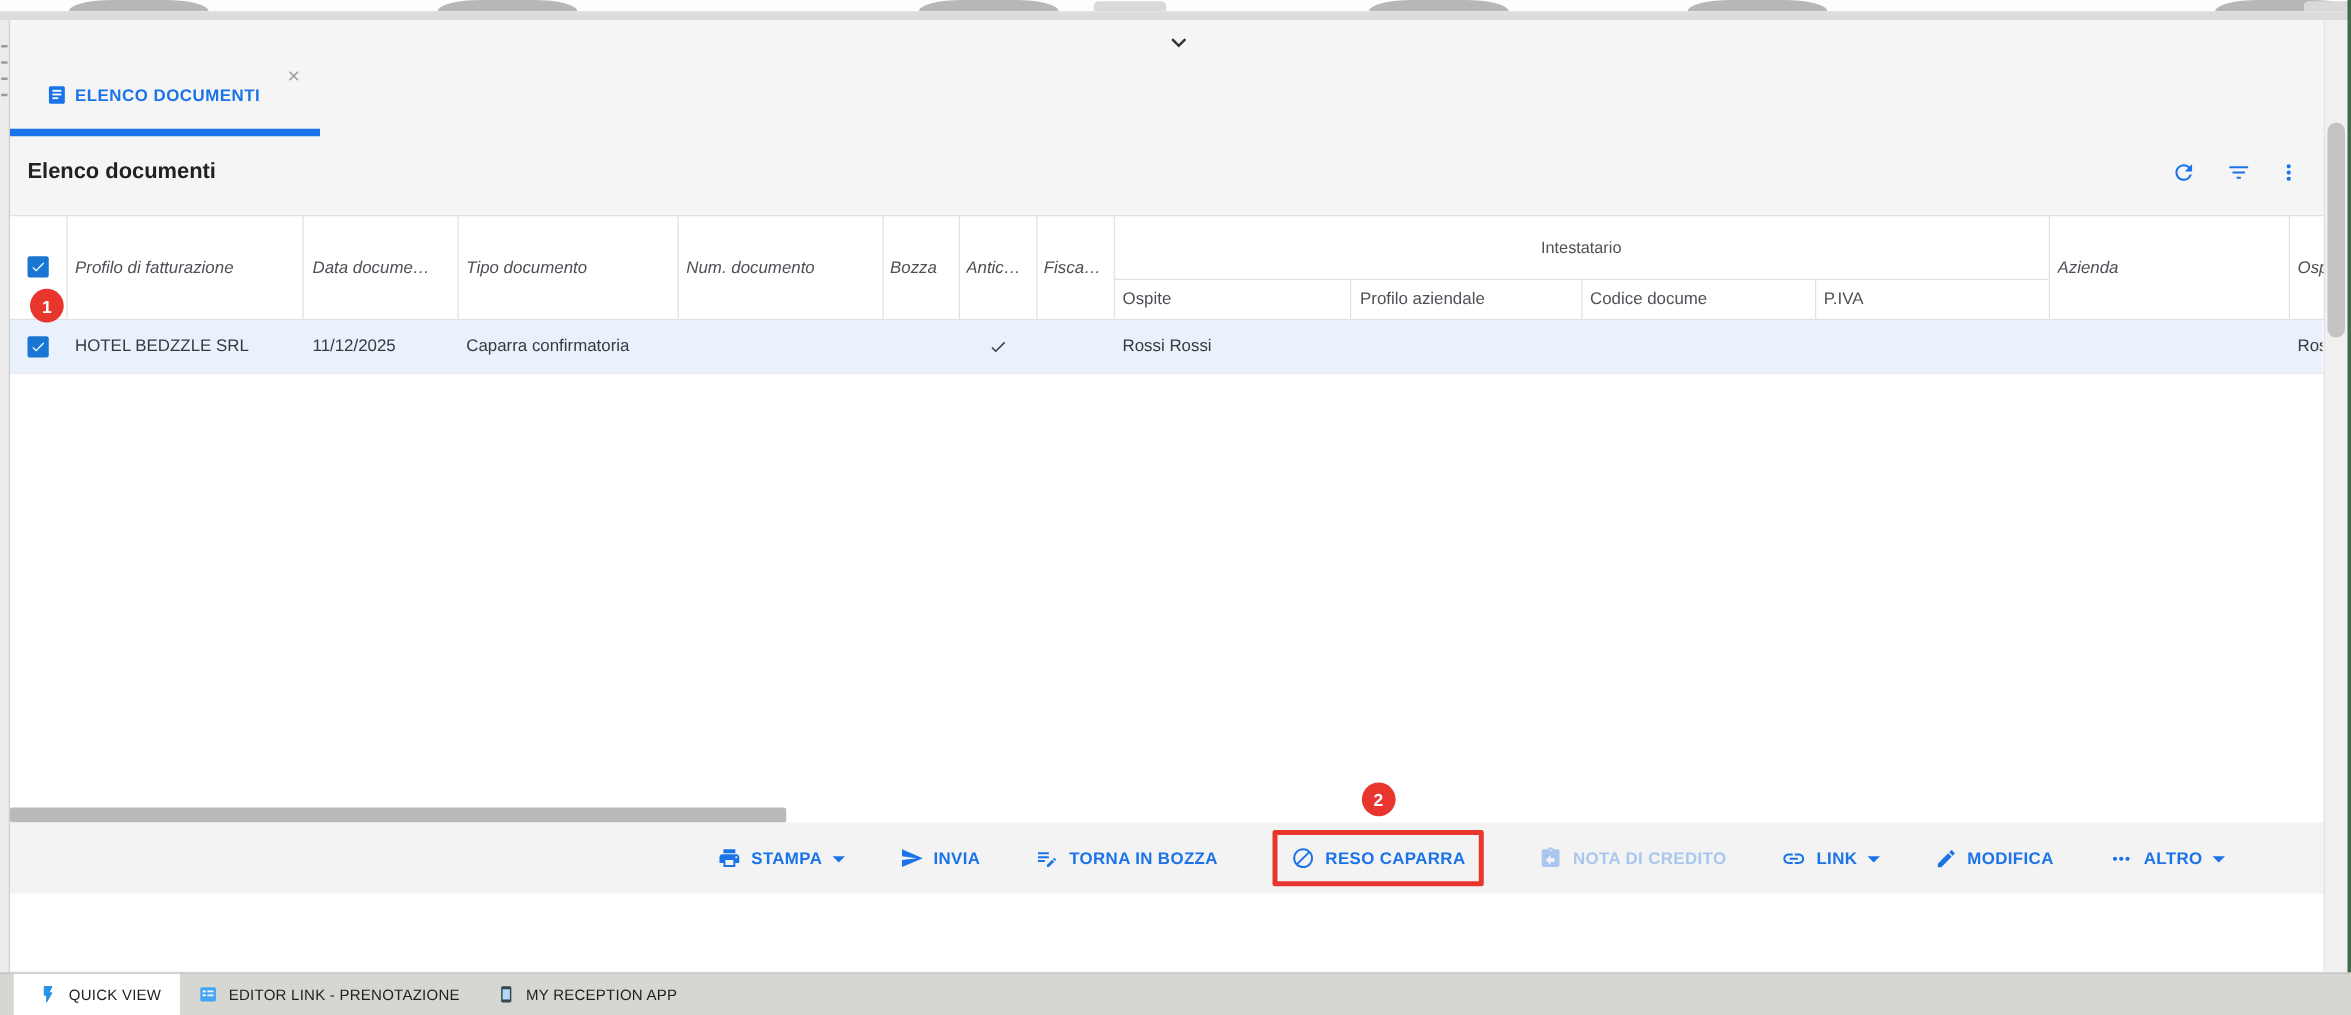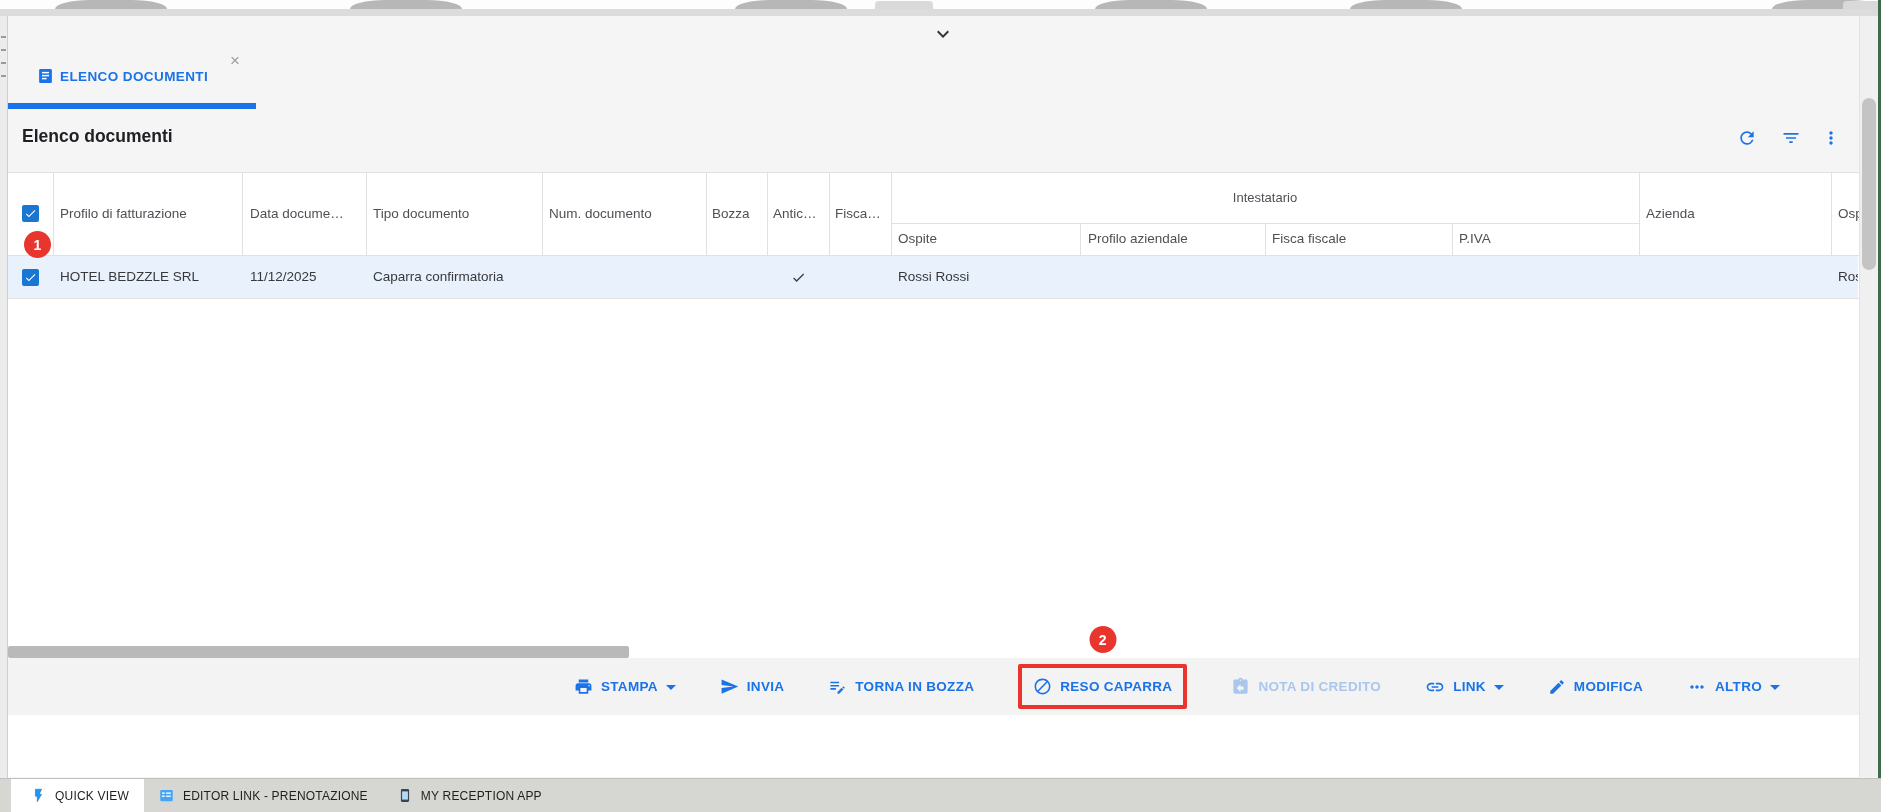--- a/index.html
+++ b/index.html
@@ -28,21 +28,21 @@
   .tab-underline { position:absolute; left:8px; top:103px; width:248px; height:6px; background:#1a73e8; }
 
   .page-title { position:absolute; left:22px; top:126px; font-size:17.5px; font-weight:700; color:#202124; }
   .title-icon { position:absolute; top:128px; width:20px; height:20px; cursor:pointer; }
 
   
   .table-white { position:absolute; left:8px; top:172px; width:1851px; height:486px; background:#ffffff; }
   .hline { position:absolute; background:#e1e1e1; height:1px; }
   .vline { position:absolute; background:#e1e1e1; width:1px; }
   .hcell { position:absolute; font-size:13.5px; color:#4d5156; white-space:nowrap; overflow:hidden; }
-  .hcell.span2 { top:172px; height:101px; line-height:83px; }
+  .hcell.span2 { top:172px; height:101px; line-height:83px;font-style:italic; }
   .hcell.sub { top:223px; height:32px; line-height:32px; }
   .group-header { position:absolute; left:891px; top:172px; width:748px; height:51px; line-height:51px; text-align:center; font-size:13px; color:#4d5156; }
   .row { position:absolute; left:8px; top:256px; width:1850px; height:42px; background:#e8f1fc; cursor:pointer; }
   .dcell { position:absolute; top:0; height:42px; line-height:42px; font-size:13.5px; color:#38393b; white-space:nowrap; overflow:hidden; }
   .checkbox { position:absolute; width:17px; height:17px; background:#1976d2; border-radius:2px; cursor:pointer; display:flex; align-items:center; justify-content:center; }
   .badge { position:absolute; width:27px; height:27px; border-radius:50%; background:#e8352e; color:#fff; font-size:14px; font-weight:700; display:flex; align-items:center; justify-content:center; z-index:30; }
 
   
   .hscroll-thumb { position:absolute; left:8px; top:646px; width:621px; height:12px; background:#b9b9b9; border-radius:2px; cursor:pointer; }
   .vscroll-track { position:absolute; left:1859px; top:16px; width:19px; height:761px; background:#f0f0f0; border-left:1px solid #e3e3e3; }
@@ -147,21 +147,21 @@
   <div class="hcell span2" style="left:712px; width:50px;">Bozza</div>
   <div class="hcell span2" style="left:773px; width:52px;">Antic…</div>
   <div class="hcell span2" style="left:835px; width:52px;">Fisca…</div>
   <div class="hcell span2" style="left:1646px; width:180px;">Azienda</div>
   <div class="hcell span2" style="left:1838px; width:22px;">Osp</div>
 
   <div class="group-header">Intestatario</div>
   <div class="hline" style="left:891px; top:223px; width:748px;"></div>
   <div class="hcell sub" style="left:898px;  width:175px;">Ospite</div>
   <div class="hcell sub" style="left:1088px; width:170px;">Profilo aziendale</div>
-  <div class="hcell sub" style="left:1272px; width:172px;">Fisca fiscale</div>
+  <div class="hcell sub" style="left:1272px; width:172px;">Codice docume</div>
   <div class="hcell sub" style="left:1459px; width:172px;">P.IVA</div>
 
   <div class="vline" style="left:53px;   top:172px; height:83px;"></div>
   <div class="vline" style="left:242px;  top:172px; height:83px;"></div>
   <div class="vline" style="left:366px;  top:172px; height:83px;"></div>
   <div class="vline" style="left:542px;  top:172px; height:83px;"></div>
   <div class="vline" style="left:706px;  top:172px; height:83px;"></div>
   <div class="vline" style="left:767px;  top:172px; height:83px;"></div>
   <div class="vline" style="left:829px;  top:172px; height:83px;"></div>
   <div class="vline" style="left:891px;  top:172px; height:83px;"></div>

